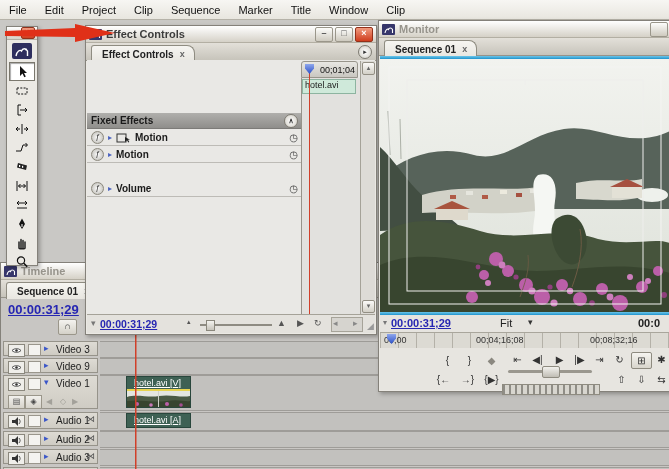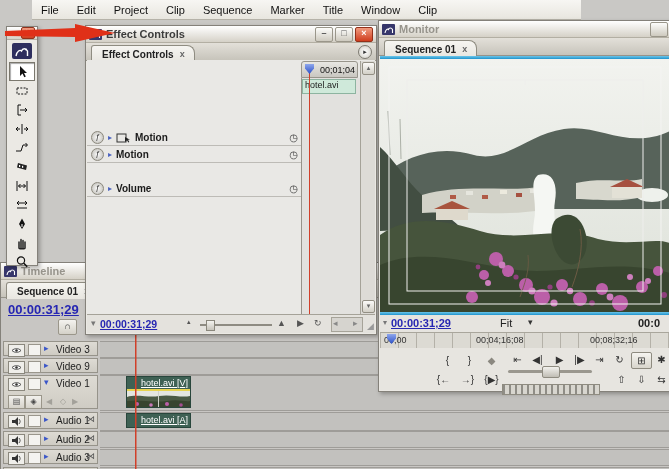--- a/index.html
+++ b/index.html
@@ -15,22 +15,22 @@
           background:linear-gradient(#fdfdfb,#cecabf);color:#555;font-size:9px;line-height:11px;
           text-align:center;font-weight:bold;}
   .winbtn.close{background:linear-gradient(#f09a7e,#cf3d1e);border-color:#93301a;color:#fff;}
   .tabstrip{height:17px;background:linear-gradient(#e3e0d9,#c7c4bb);border-bottom:1px solid #96938a;position:relative;}
   .tab{position:absolute;left:5px;top:2px;height:15px;background:linear-gradient(#f6f5f1,#e8e6e0);
        border:1px solid #8f8c81;border-bottom:none;border-radius:3px 8px 0 0;
        padding:1px 9px 0 10px;font-size:10px;font-weight:bold;color:#222;display:flex;gap:6px;align-items:center;}
   .tabx{color:#666;font-size:9px;font-weight:bold;line-height:9px;}
   .tc{color:#2626b2;font-weight:bold;text-decoration:underline;}
   
-  #menubar{position:absolute;left:0;top:0;width:549px;height:19px;background:linear-gradient(#f7f6f3,#e8e6df);
-           border-bottom:1px solid #b5b2a8;display:flex;align-items:center;font-size:11px;color:#111;margin-left:32px;}
+  #menubar{position:absolute;left:0;top:0;width:669px;height:19px;background:linear-gradient(#f7f6f3,#e8e6df);
+           border-bottom:1px solid #b5b2a8;display:flex;align-items:center;font-size:11px;color:#111;}
   #menubar span{padding:2px 9px;}
   
   #tools{left:6px;top:26px;width:30px;height:236px;padding-bottom:2px;}
   #tools .titlebar{height:12px;padding:0 2px;}
   #tools .winbtn{width:12px;height:10px;line-height:8px;font-size:8px;margin-left:auto;}
   .tool{width:24px;height:17px;margin:0 auto;display:flex;align-items:center;justify-content:center;border:1px solid transparent;}
   .tool.sel{background:#fff;border:1px solid #7a776d;box-shadow:inset 1px 1px 1px #aaa;}
   .tool svg{display:block;}
   #logo-tile{width:24px;height:20px;margin:1px auto;display:flex;align-items:center;justify-content:center;}
   
@@ -44,21 +44,21 @@
   .thitem{position:absolute;font-size:10px;color:#1c1c1c;}
   .eyebox{position:absolute;left:4px;top:2px;width:15px;height:11px;background:#efeeea;border:1px solid #8b887e;display:flex;align-items:center;justify-content:center;}
   .lockbox{position:absolute;left:24px;top:2px;width:11px;height:10px;background:#f4f3f0;border:1px solid #9a968c;}
   .exparr{position:absolute;left:40px;top:1px;color:#3a55c8;font-size:9px;}
   .tname{position:absolute;left:52px;top:2px;}
   .abreak{position:absolute;left:82px;top:1px;font-size:9px;color:#555;}
   .kfbtn{position:absolute;top:19px;width:15px;height:12px;border:1px solid #9a968a;background:linear-gradient(#f2f1ed,#d6d3ca);
          font-size:8px;text-align:center;line-height:11px;color:#444;}
   .kfarr{position:absolute;top:21px;font-size:8px;color:#a3a19a;}
   .clip{position:absolute;left:26px;width:65px;background:#3e6154;border:1px solid #28463c;box-sizing:border-box;}
-  .cliplabel{font-size:9px;color:#fff;text-decoration:underline;padding:1px 14px;white-space:nowrap;overflow:hidden;}
+  .cliplabel{font-size:9px;color:#fff;text-decoration:underline;padding:1px 7px;white-space:nowrap;overflow:hidden;}
   #cti-tl{position:absolute;left:134px;top:72px;width:1px;height:135px;background:#d0402a;box-shadow:0.5px 0 0 #d0402a;}
   
   #ecwin{left:85px;top:25px;width:290px;height:308px;}
   #ec-content{position:absolute;left:1px;top:34px;right:1px;height:255px;background:#e9e8e5;}
   .ecrow{position:absolute;left:0;width:215px;height:16px;border-bottom:1px solid #bdbbb6;display:flex;align-items:center;gap:4px;padding:0 4px;box-sizing:border-box;}
   .echeader{background:linear-gradient(#b0afac,#8f8e8b);border-bottom:1px solid #7c7b78;font-weight:bold;color:#141414;}
   .ecname{font-size:10px;font-weight:bold;color:#1a1a1a;}
   .fxtog{width:11px;height:11px;border-radius:50%;background:radial-gradient(#fdfdfd,#b9b7b0);border:1px solid #8c897e;
          font-size:8px;font-style:italic;text-align:center;line-height:10px;color:#333;}
   .exp9{color:#4a62c0;font-size:8px;}
@@ -332,20 +332,24 @@
     <div class="tab">
       <span>Effect Controls</span>
       <span class="tabx">x</span>
     </div>
     <div class="roundbtn" style="position:absolute;right:4px;top:2px;">▸</div>
   </div>
 
   <div id="ec-content">
 
 
+    <div class="ecrow echeader" style="top:53px;">
+      <span class="ecname">Fixed Effects</span>
+      <span class="roundbtn" style="margin-left:auto;">∧</span>
+    </div>
 
     <div class="ecrow" style="top:70px;">
       <span class="fxtog">ƒ</span>
       <span class="exp9">▸</span>
       <svg width="15" height="10">
           <rect x="1" y="1" width="9" height="8" fill="none" stroke="#333"></rect>
           <path d="M9 4 L9 9 L11 7.2 L12.3 9.6 L13.3 9 L12 6.8 L14 6.8 Z" fill="#222"></path>
         </svg>
       <span class="ecname">Motion</span>
       <span class="stopw">◷</span>

